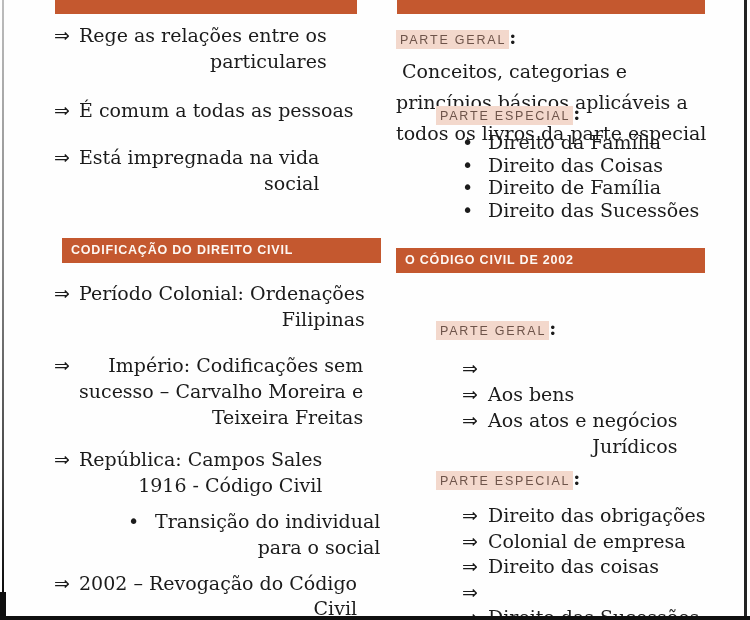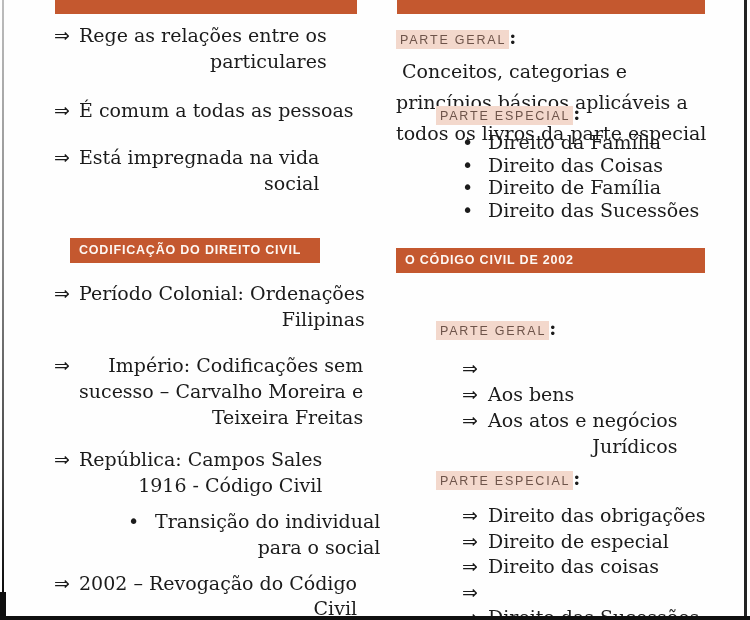--- a/index.html
+++ b/index.html
@@ -66,21 +66,21 @@
     <div class="item" style="top:97px">
       <span class="marker">⇒</span>
       <span class="txt">É comum a todas as pessoas</span>
     </div>
     <div class="item" style="top:144px">
       <span class="marker">⇒</span>
       <span class="txt">Está impregnada na vida
 social</span>
     </div>
 
-    <div class="bar" style="top:238px;left:16px;width:250px;height:25px">
+    <div class="bar" style="top:238px;left:8px;width:319px;height:25px">
       <span>CODIFICAÇÃO DO DIREITO CIVIL</span>
     </div>
 
     <div class="item" style="top:280px">
       <span class="marker">⇒</span>
       <span class="txt">Período Colonial: Ordenações
 Filipinas</span>
     </div>
     <div class="item" style="top:352px">
       <span class="marker">⇒</span>
@@ -159,21 +159,21 @@
 
     <div class="label-row" style="top:464px"><span class="label">PARTE ESPECIAL</span><span class="colon">:</span></div>
 
     <div class="list" style="top:503px">
       <div class="row arrow-row" style="line-height:25.5px">
         <span class="marker">⇒</span>
         <span class="txt">Direito das obrigações</span>
       </div>
       <div class="row arrow-row" style="line-height:25.5px">
         <span class="marker">⇒</span>
-        <span class="txt">Direito de especial</span>
+        <span class="txt">Colonial de empresa</span>
       </div>
       <div class="row arrow-row" style="line-height:25.5px">
         <span class="marker">⇒</span>
         <span class="txt">Direito das coisas</span>
       </div>
       <div class="row arrow-row" style="line-height:25.5px">
         <span class="marker">⇒</span>
       </div>
       <div class="row arrow-row" style="line-height:25.5px">
         <span class="marker">⇒</span>

